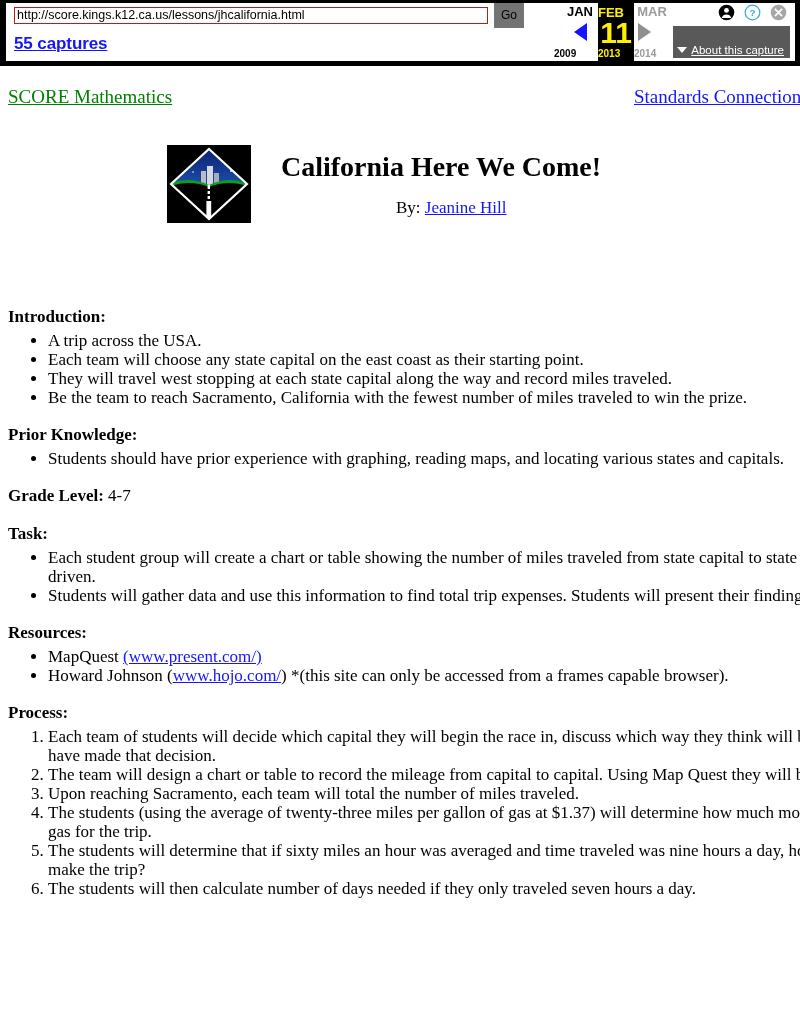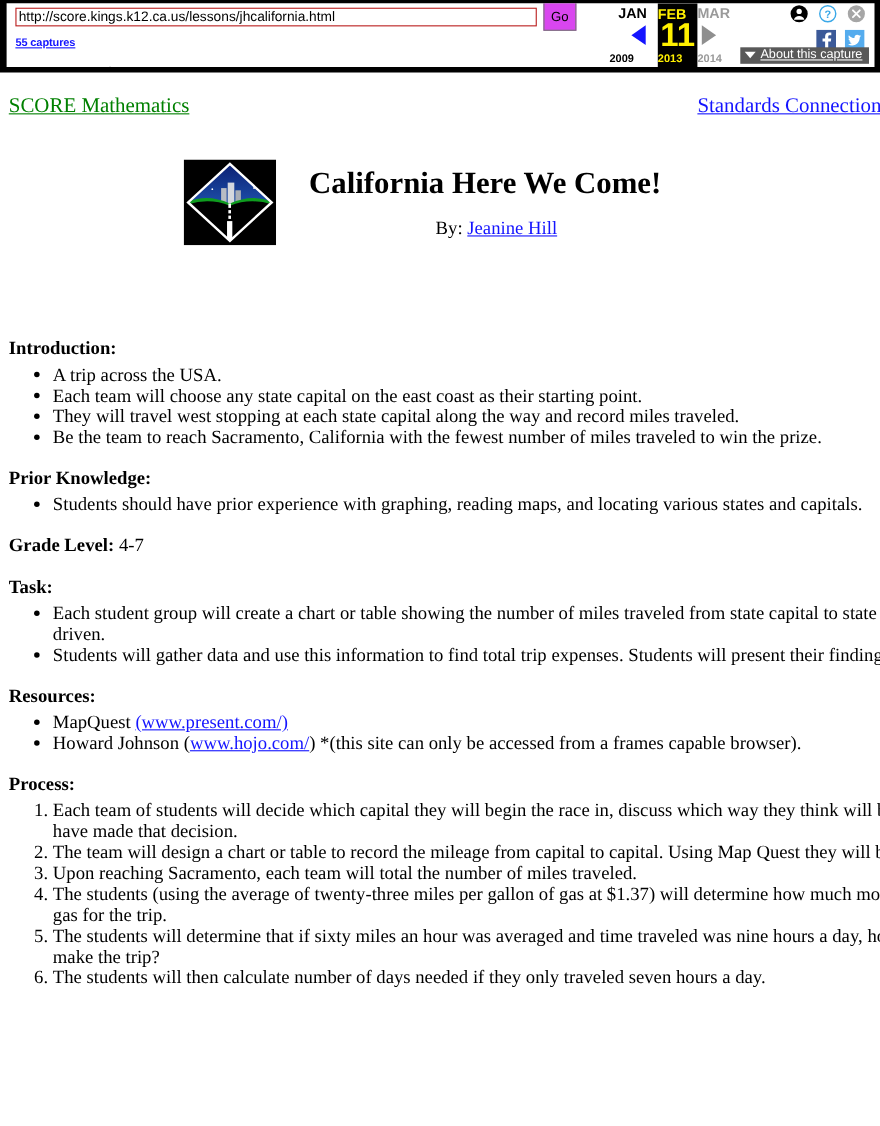--- a/index.html
+++ b/index.html
@@ -53,28 +53,28 @@
     color: #000000;
     box-sizing: border-box;
     line-height: 15px;
   }
   #wm-go {
     font-family: "Liberation Sans", "DejaVu Sans", sans-serif;
     font-size: 12px;
     height: 26px;
     padding: 0 6px;
     border: 1px solid #767676;
-    background: #d946ef;
+    background: #737373;
     color: #000;
     cursor: pointer;
     line-height: 15px;
   }
   .wm-captures {
     margin-top: 9px;
-    font-size: 10px;
+    font-size: 17px;
     font-weight: bold;
     color: #1414ff;
     text-decoration: underline;
     cursor: pointer;
     display: inline-block;
     letter-spacing: -0.1px;
   }
   .wm-range {
     margin-top: 12px;
     font-size: 10.5px;
@@ -87,20 +87,21 @@
     position: absolute;
     top: 0;
     left: 556px;
     height: 60px;
     width: 110px;
     font-size: 13px;
     font-weight: bold;
   }
   .wm-monthbox {
     position: absolute;
+    text-align: center;
     width: 36px;
   }
   .wm-mo-prev { left: 0px; top: 1px; color: #000; }
   .wm-mo-next { left: 72px; top: 1px; color: #9a9a9a; }
 
   .wm-curcol {
     position: absolute;
     left: 36px; top: 0;
     width: 36px; height: 60px;
     background: #000000;
@@ -137,21 +138,21 @@
     position:absolute; right:8px; top:1px; display:flex; gap:9px; align-items:center;
   }
   .ic { width:17px; height:17px; display:block; }
   .wm-social {
     position:absolute; right:9px; top:24px; display:flex; gap:8px;
   }
   .sq { width:18px; height:18px; display:block; cursor:pointer; }
   .wm-about {
     position:absolute; right:5px; bottom:3px;
     background:#595959; color:#ffffff; font-size:11.5px;
-    padding:1px 6px 2px 4px; cursor:pointer; white-space:nowrap;
+    padding:18px 6px 2px 4px; cursor:pointer; white-space:nowrap;
     display:flex; align-items:center; gap:4px;
   }
   .wm-about .lbl { text-decoration: underline; }
   .caret-dn {
     width:0;height:0;border-left:5px solid transparent;border-right:5px solid transparent;
     border-top:6px solid #ffffff;
   }
 
   
   #page {

